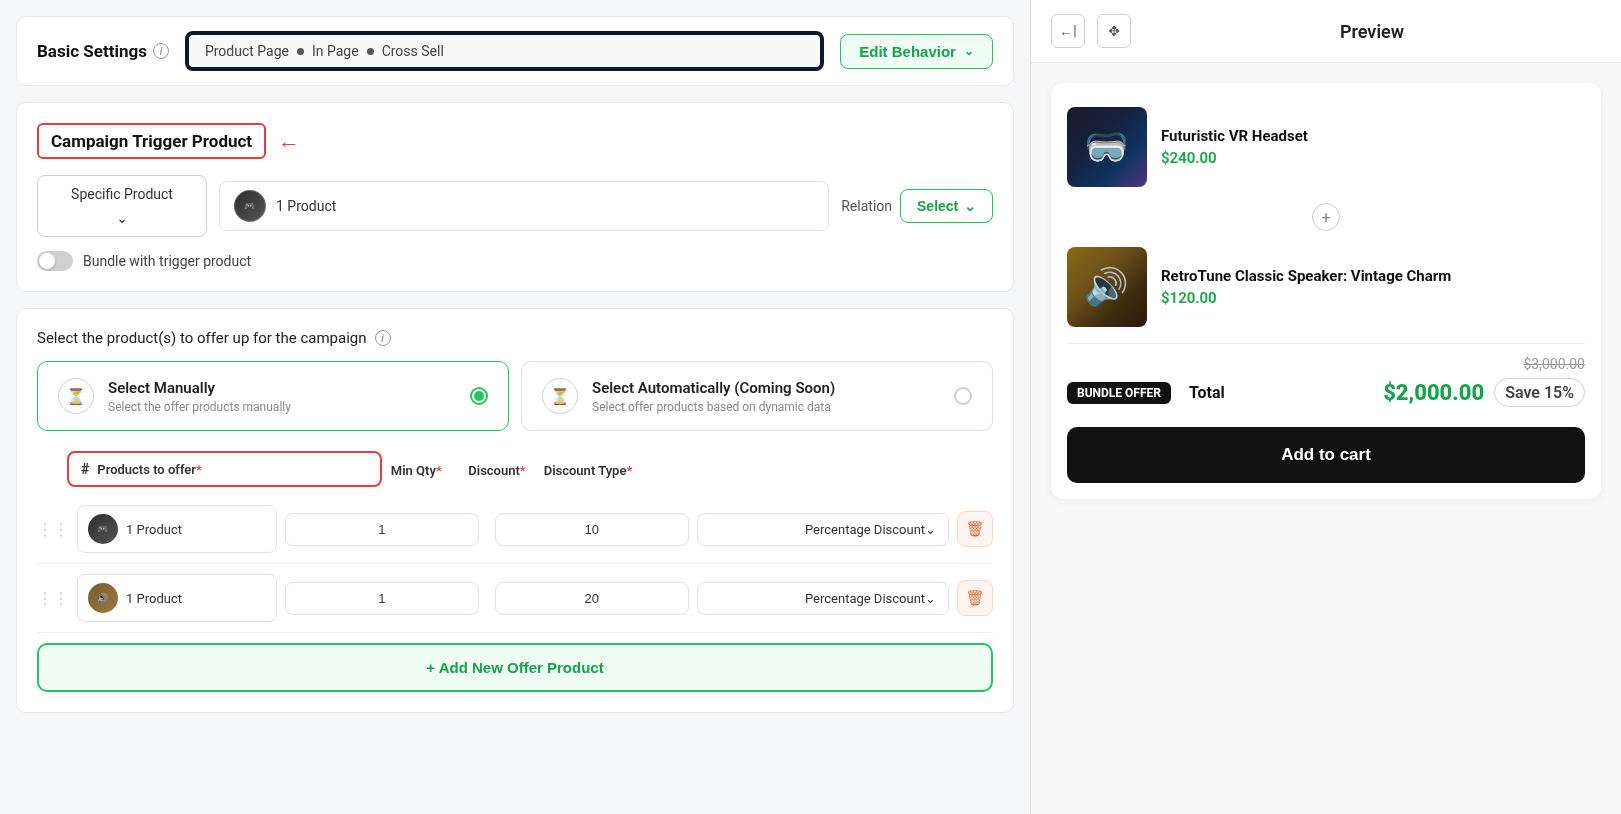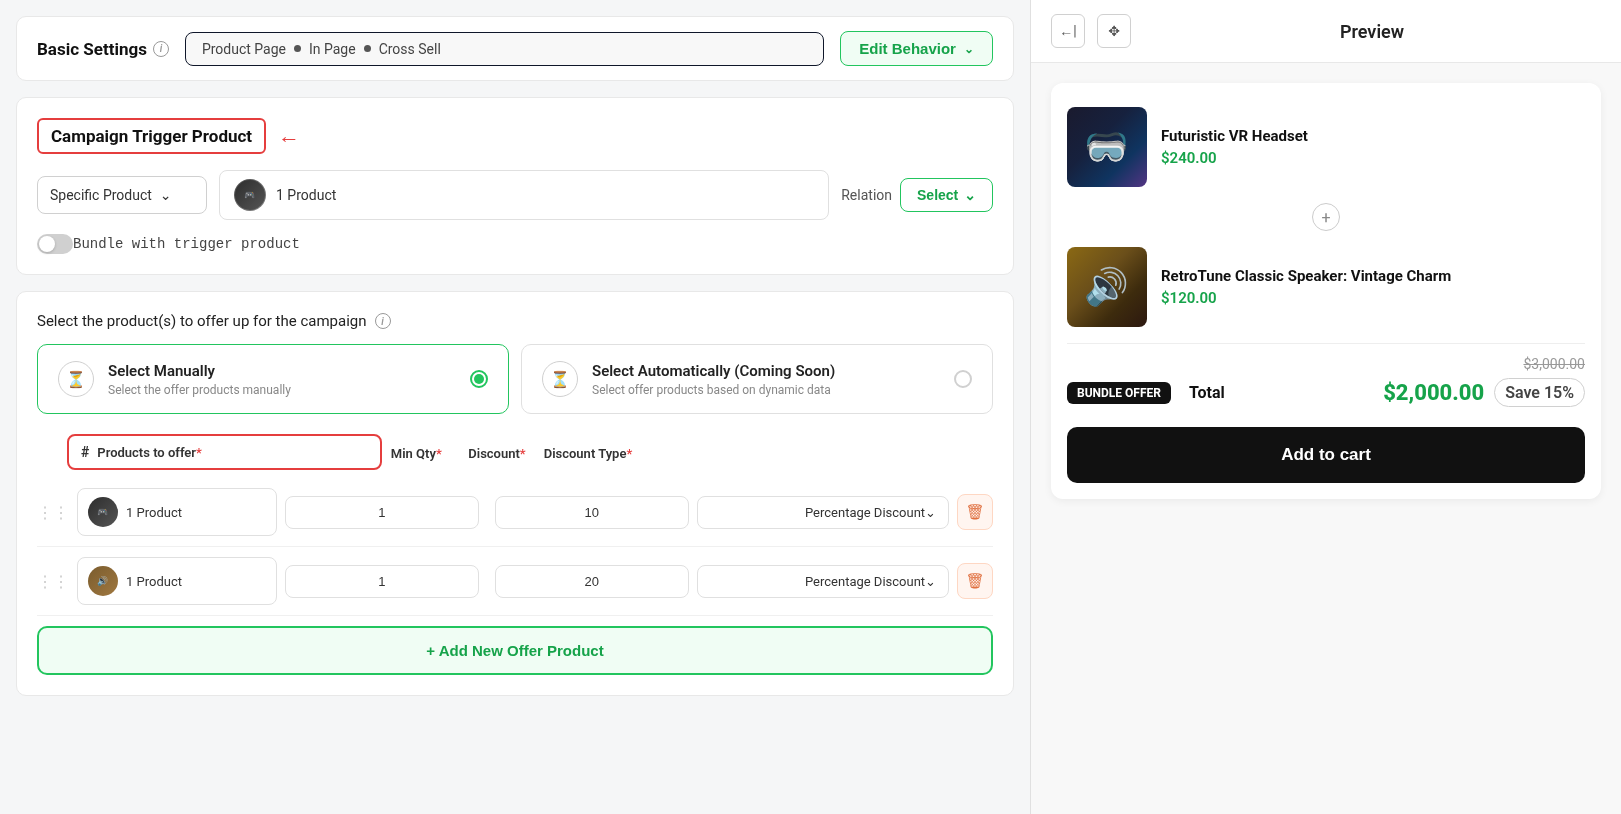--- a/index.html
+++ b/index.html
@@ -47,21 +47,21 @@
       border: 1.5px solid #999;
       display: inline-flex; align-items: center; justify-content: center;
       font-size: 10px; color: #999; font-style: italic; font-weight: 600;
     }
     .breadcrumb-pills {
       display: flex;
       align-items: center;
       gap: 8px;
       flex: 1;
       background: #f8f8f8;
-      border: 1px solid #0f172a;
+      border: 4px solid #0f172a;
       border-radius: 8px;
       padding: 8px 16px;
     }
     .pill-dot {
       width: 7px; height: 7px; border-radius: 50%; background: #555; display: inline-block;
     }
     .pill-text {
       font-size: 14px; color: #444;
     }
     .edit-behavior-btn {
@@ -110,29 +110,30 @@
 
     .trigger-row {
       display: flex;
       align-items: center;
       gap: 12px;
       margin-bottom: 14px;
     }
     .select-dropdown {
       border: 1.5px solid #d0d0d0;
       border-radius: 8px;
-      padding: 10px 12px;
+      padding: 10px 24px;
       font-size: 14px;
       color: #333;
       background: #fff;
       cursor: pointer;
       display: flex;
       align-items: center;
       gap: 8px;
       min-width: 170px;
+      flex-direction: column;
     }
     .product-pill {
       flex: 1;
       border: 1.5px solid #e0e0e0;
       border-radius: 8px;
       padding: 8px 14px;
       display: flex;
       align-items: center;
       gap: 10px;
       font-size: 14px;
@@ -166,21 +167,21 @@
       font-weight: 600;
       cursor: pointer;
       display: flex;
       align-items: center;
       gap: 6px;
     }
 
     .bundle-toggle-row {
       display: flex;
       align-items: center;
-      font-family: Liberation Mono, monospace;
+      gap: 10px;
     }
     .toggle-switch {
       width: 36px; height: 20px;
       background: #d0d0d0;
       border-radius: 10px;
       position: relative;
       cursor: pointer;
     }
     .toggle-thumb {
       width: 16px; height: 16px;

